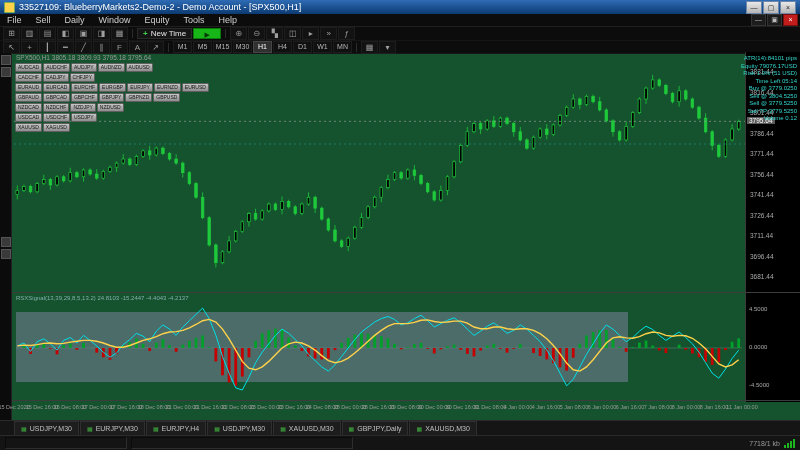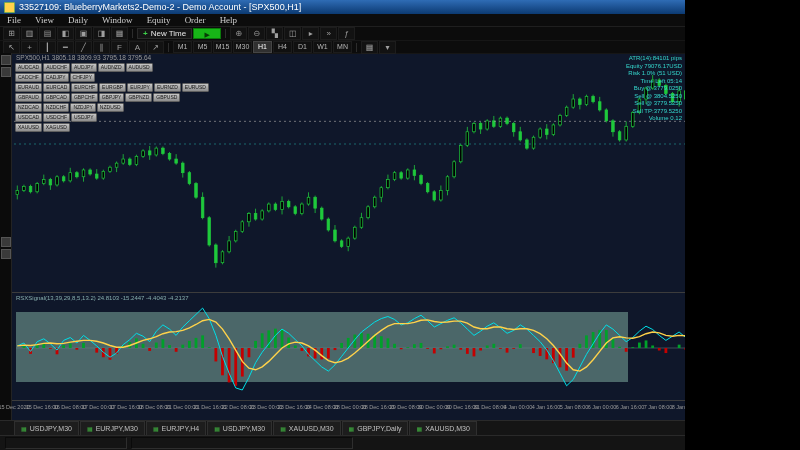--- a/index.html
+++ b/index.html
@@ -1,31 +1,31 @@
 <!DOCTYPE html>
 <html><head>
 <meta charset="utf-8">
 <style>
   html,body{margin:0;padding:0;background:#000;}
-  .app{position:relative;width:685px;height:450px;background:#0f172a;overflow:hidden;
+  .app{position:relative;width:800px;height:450px;background:#14532d;overflow:hidden;
        font-family:"Liberation Sans",sans-serif;-webkit-font-smoothing:antialiased;}
   
   .titlebar{position:absolute;left:0;top:0;width:800px;height:14px;
     background:linear-gradient(#2f6cb5,#0c3a72);color:#fff;font-size:9px;
     display:flex;align-items:center;padding:0 4px;box-sizing:border-box;}
   .app-logo{width:9px;height:9px;background:#ffd24a;border:1px solid #7a5;margin-right:4px;
     display:inline-block;border-radius:1px;}
   .title-text{white-space:nowrap;overflow:hidden;}
   .title-controls{margin-left:auto;display:flex;gap:1px;}
   .win-btn{width:14px;height:11px;background:linear-gradient(#e9e9e9,#b5b5b5);
     color:#222;font-size:7px;line-height:11px;text-align:center;border:1px solid #6d86a8;}
   
   .menubar{position:absolute;left:0;top:14px;width:800px;height:13px;background:#0c0c0c;
     border-bottom:1px solid #1f1f1f;display:flex;align-items:center;font-size:9px;color:#cfcfcf;box-sizing:border-box;}
-  .menu-item{padding:0 7px;cursor:default;font-family:Liberation Serif, serif;}
+  .menu-item{padding:0 7px;cursor:default;}
   .menu-controls{margin-left:auto;display:flex;gap:1px;padding-right:2px;}
   .menu-ctl{width:13px;height:10px;background:#1c1c1c;border:1px solid #333;color:#bbb;
     font-size:7px;line-height:9px;text-align:center;}
   .menu-ctl.red{color:#fff;background:#c21d1d;border-color:#7a0f0f;}
   
   .tb{position:absolute;left:0;width:800px;background:#0c0c0c;display:flex;align-items:center;
     gap:1px;padding-left:3px;box-sizing:border-box;border-bottom:1px solid #161616;}
   #toolbar1{top:27px;height:14px;}
   #toolbar2{top:41px;height:13px;}
   .tbtn{min-width:13px;height:11px;color:#9f9f9f;font-size:8px;line-height:11px;text-align:center;
@@ -87,25 +87,25 @@
     <span class="title-controls" id="title-controls">
         <div class="win-btn">—</div>
         <div class="win-btn">▢</div>
         <div class="win-btn">×</div>
       </span>
   </div>
 
   <div class="menubar">
     <span id="menu-items" style="display:flex;">
         <div class="menu-item">File</div>
-        <div class="menu-item">View</div>
+        <div class="menu-item">Sell</div>
         <div class="menu-item">Daily</div>
         <div class="menu-item">Window</div>
         <div class="menu-item">Equity</div>
-        <div class="menu-item">Order</div>
+        <div class="menu-item">Tools</div>
         <div class="menu-item">Help</div>
       </span>
     <span class="menu-controls" id="menu-controls">
         <div class="menu-ctl">—</div>
         <div class="menu-ctl">▣</div>
         <div class="menu-ctl red">×</div>
       </span>
   </div>
 
   <div class="tb" id="toolbar1">

